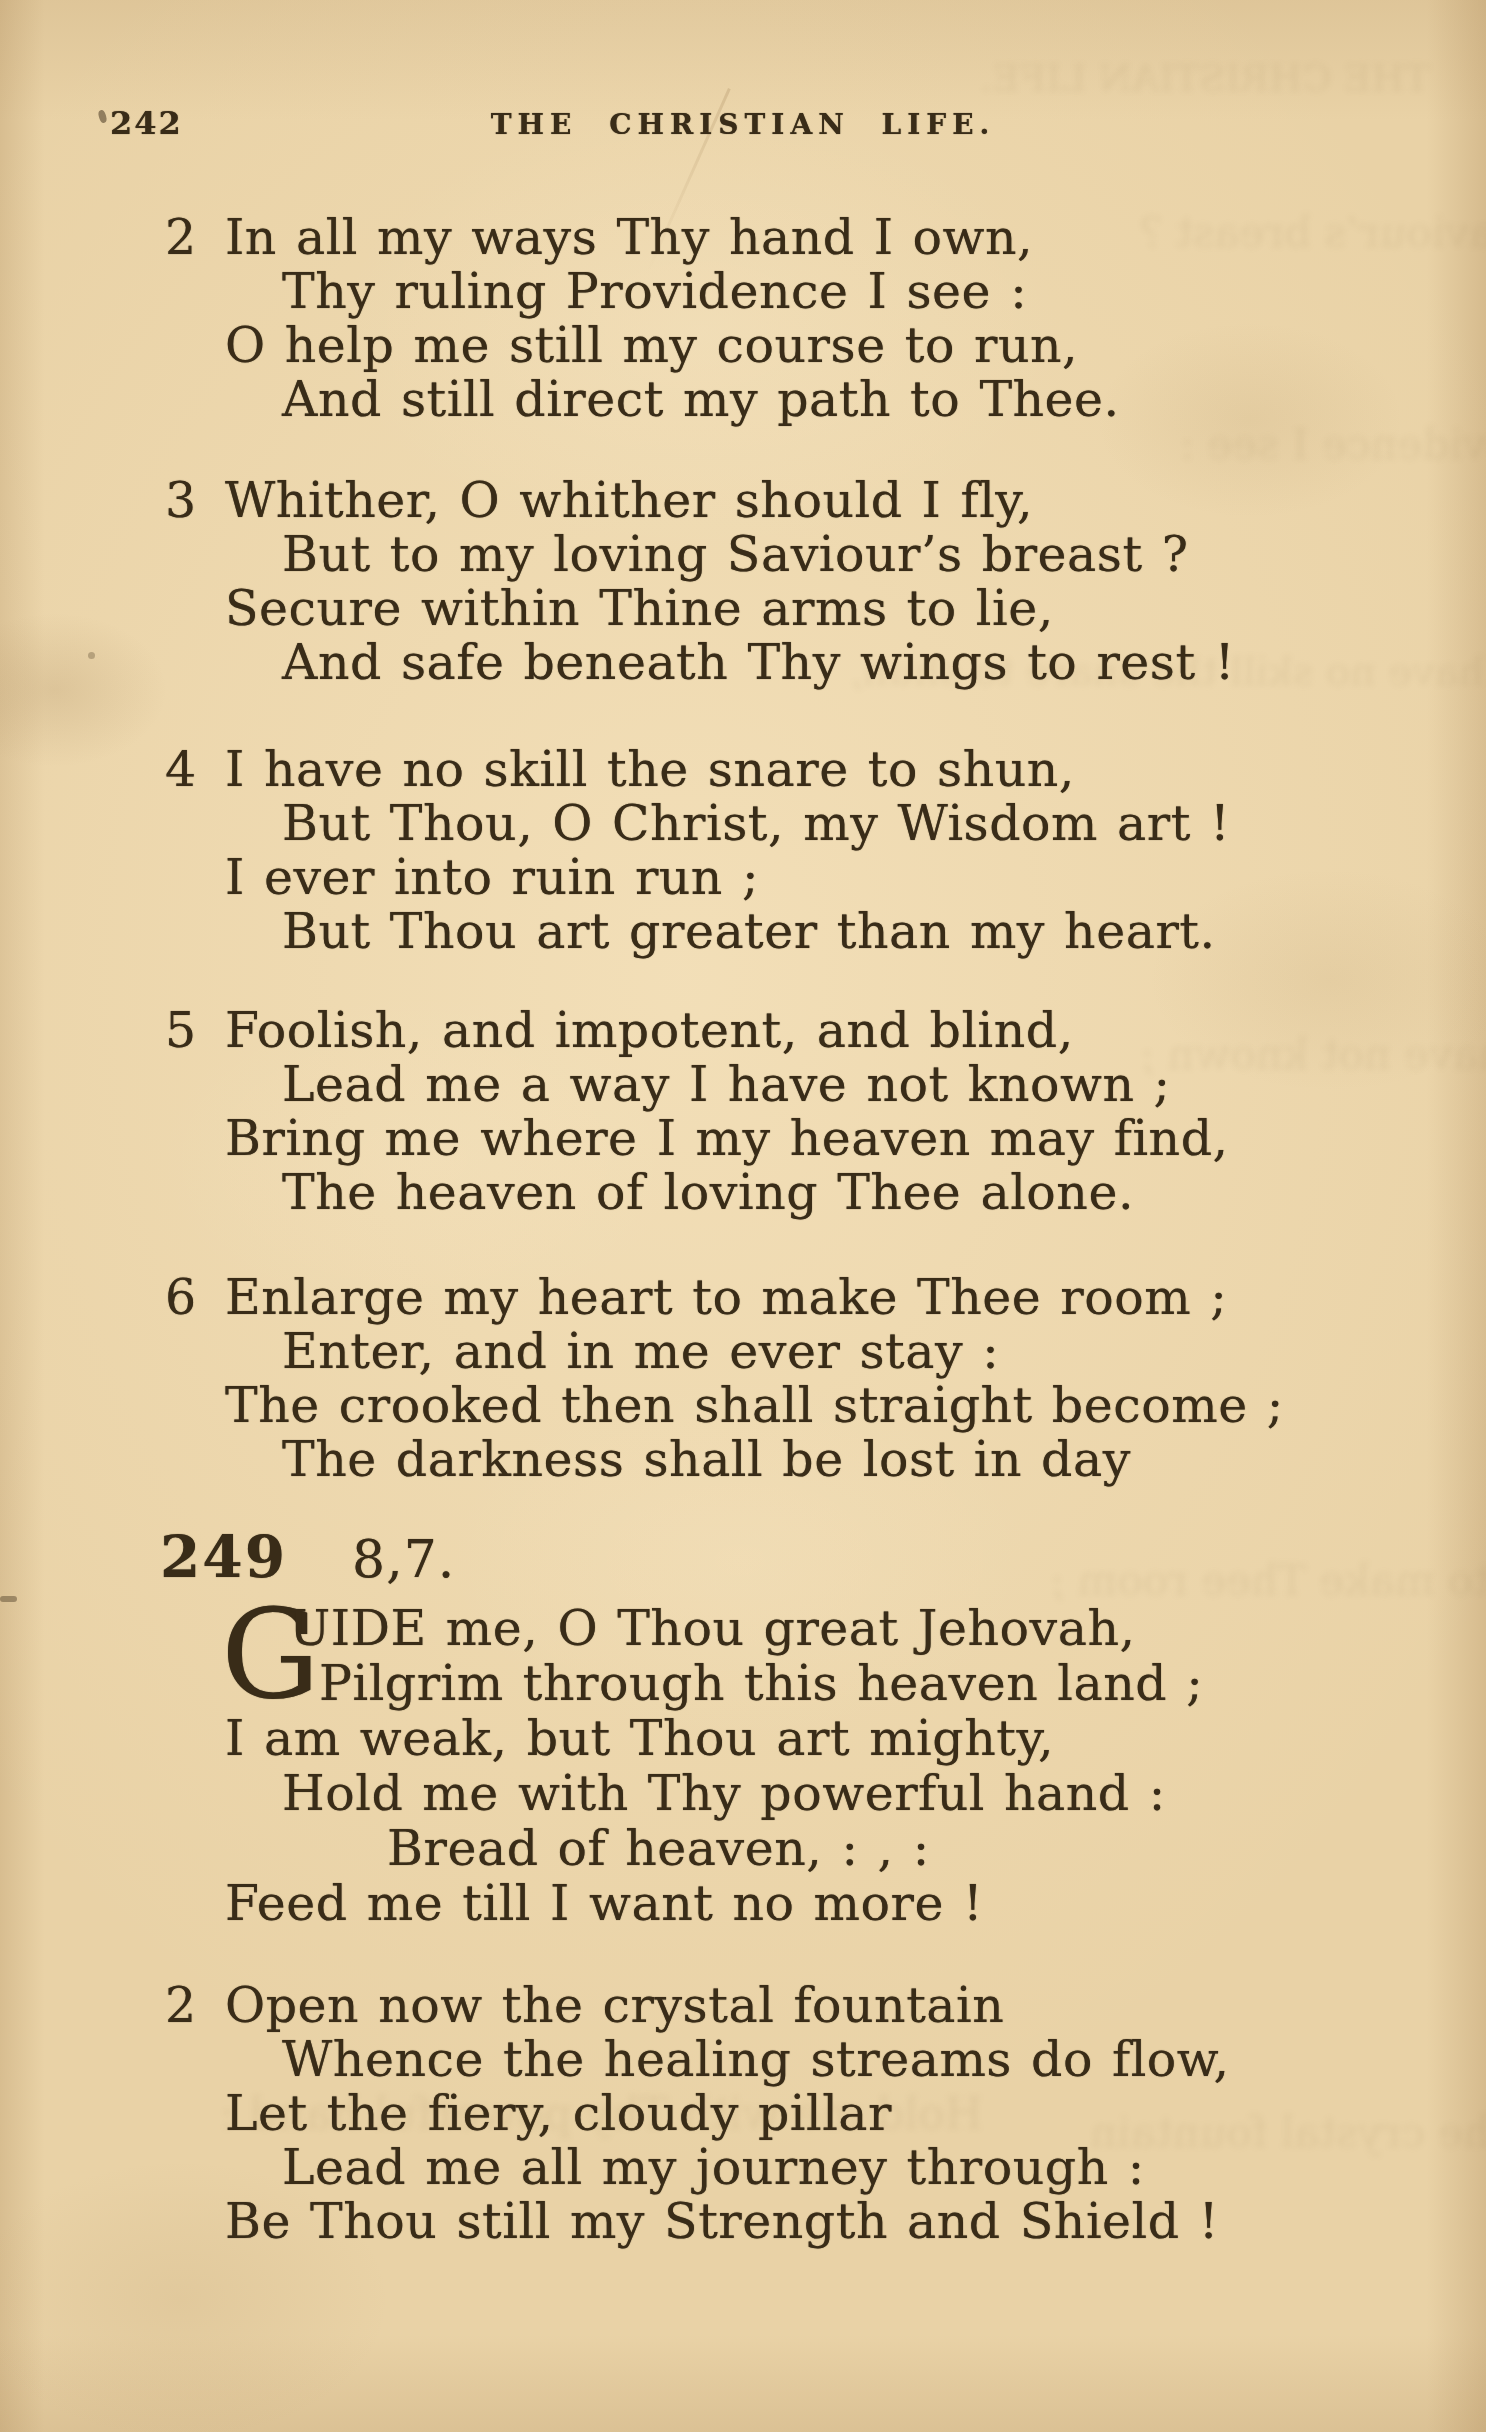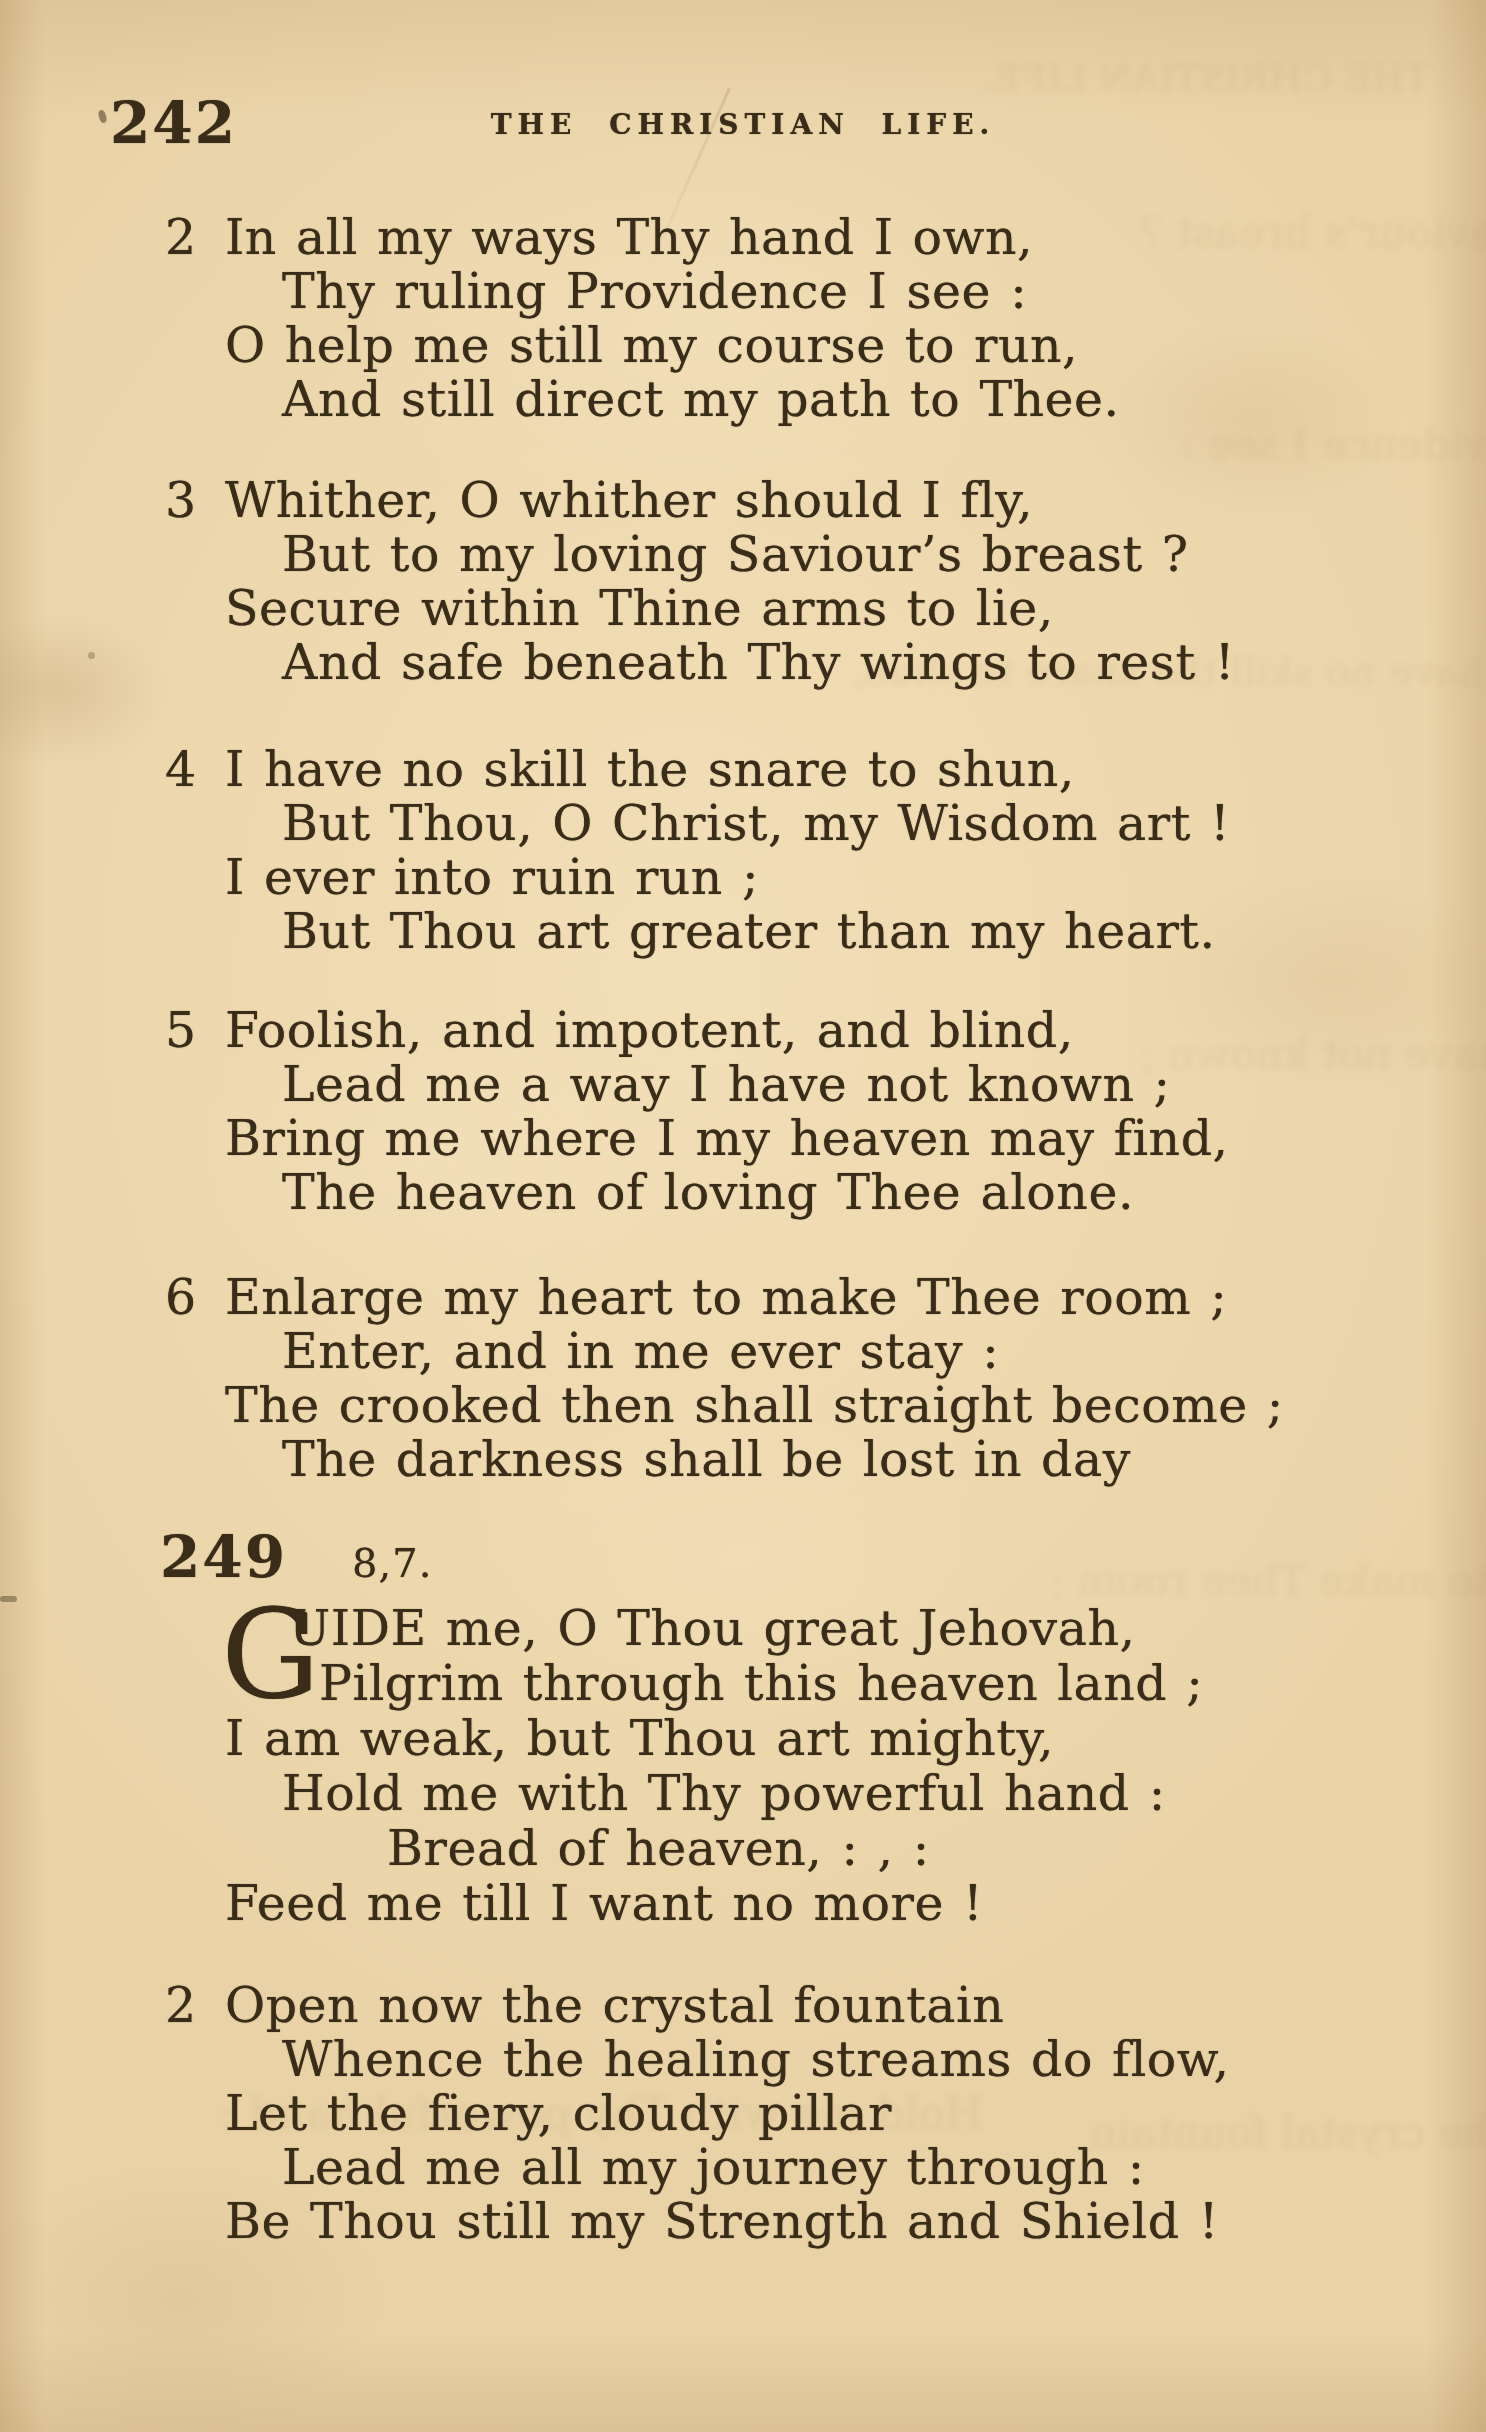--- a/index.html
+++ b/index.html
@@ -23,36 +23,36 @@
       radial-gradient(260px 160px at 1330px 980px, rgba(155,120,70,.09), transparent 70%),
       radial-gradient(300px 200px at 180px 2300px, rgba(155,120,70,.10), transparent 70%),
       radial-gradient(160px 110px at 55px 690px, rgba(140,105,60,.16), transparent 70%),
       radial-gradient(420px 260px at 740px 1560px, rgba(255,240,210,.16), transparent 70%),
       radial-gradient(520px 320px at 700px 330px, rgba(255,242,214,.20), transparent 70%),
       radial-gradient(380px 240px at 420px 1160px, rgba(255,242,214,.12), transparent 70%);
   }
   .txt{ text-shadow:0 0 1px rgba(58,46,28,.8); }
   .header-num{
     position:absolute;left:110px;top:96px;
-    font-size:58px;font-weight:bold;line-height:54px;letter-spacing:2px;
+    font-size:32px;font-weight:bold;line-height:54px;letter-spacing:2px;
   }
   .header-title{
     position:absolute;left:0;right:0;top:100px;text-align:center;
     font-size:28px;font-weight:bold;line-height:50px;
     letter-spacing:6px;word-spacing:16px;
   }
   .verse{ position:absolute;left:225px;white-space:nowrap; }
   .vline{ position:relative;height:54px;line-height:54px;font-size:49px;letter-spacing:.5px;word-spacing:3px; }
   .vnum{ position:absolute;left:-60px;top:0; }
   .hymn-head{
     position:absolute;left:225px;width:1158px;top:1526px;height:62px;
     display:flex;align-items:baseline;white-space:nowrap;
   }
   .hymn-num{ position:relative;left:-65px;font-size:58px;font-weight:bold;line-height:62px;letter-spacing:2px; }
-  .hymn-meter{ font-size:40px;line-height:62px;letter-spacing:1px; }
+  .hymn-meter{ font-size:52px;line-height:62px;letter-spacing:1px; }
   .v1{ top:1601px; }
   .v1 .vline{ height:55px;line-height:55px; }
   .dropcap{
     position:absolute;left:-4px;top:6px;
     font-size:124px;line-height:94px;
   }
   .p0{padding-left:0;} .p1{padding-left:57px;} .p2{padding-left:162px;}
   .pg0{padding-left:64px;} .pg1{padding-left:94px;}
   .ghost{
     position:absolute;pointer-events:none;white-space:nowrap;

